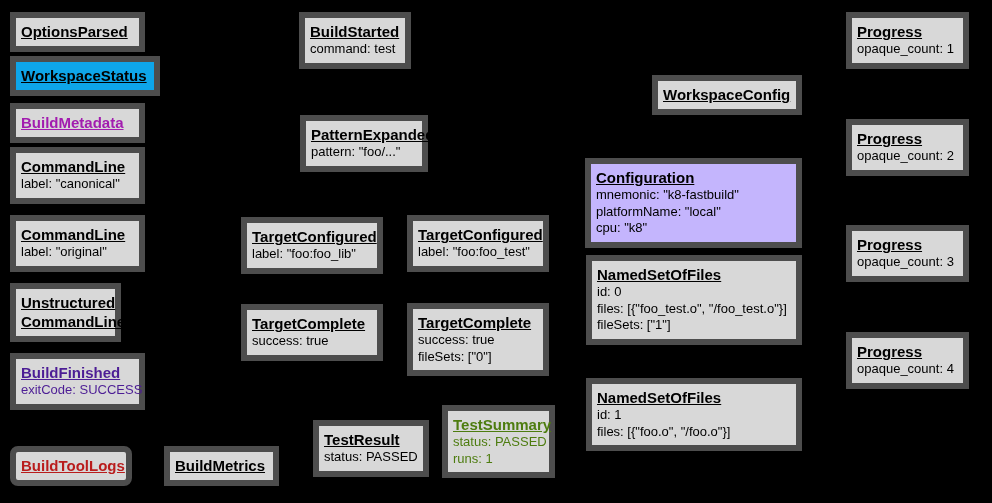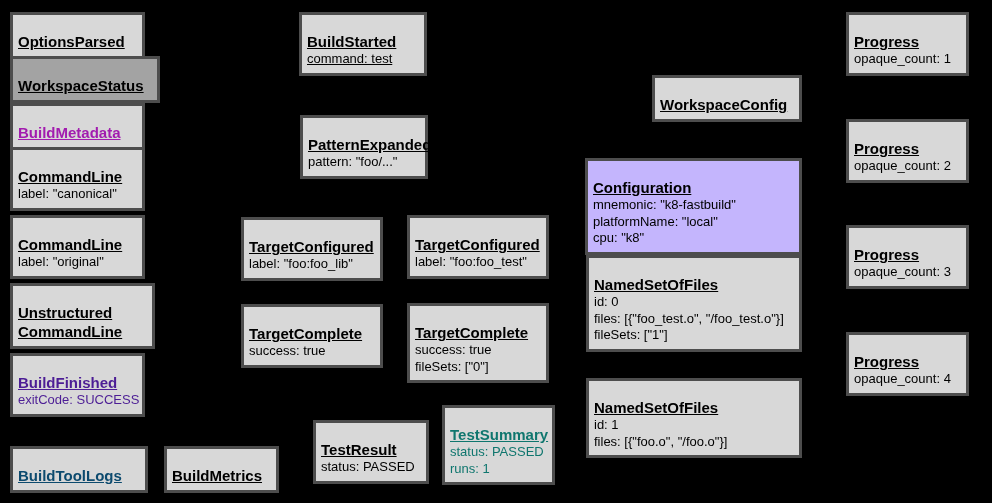--- a/index.html
+++ b/index.html
@@ -12,23 +12,23 @@
     width: 992px;
     height: 503px;
     background: #000000;
     overflow: hidden;
     font-family: "Liberation Sans", "DejaVu Sans", sans-serif;
   }
   .node {
     position: absolute;
     box-sizing: border-box;
     background: #d8d8d8;
-    border: 3px solid #b91c1c;
+    border: 6px solid #b91c1c;
     color: #000000;
-    padding: 17px 5px 5px 5px;
+    padding: 4px 5px 5px 5px;
   }
   .node-title {
     font-weight: bold;
     font-size: 15px;
     line-height: 19px;
     text-decoration: underline;
     white-space: nowrap;
   }
   .node-detail {
     font-size: 13px;
@@ -36,49 +36,49 @@
     white-space: nowrap;
   }
 </style>
 </head>
 <body>
 
 <div class="stage" style="width: 992px; height: 503px; background: rgb(0, 0, 0);">
     <div class="node" style="left: 10px; top: 12px; width: 135px; background: rgb(216, 216, 216); border-color: rgb(77, 77, 77); color: rgb(0, 0, 0);">
       <div class="node-title">OptionsParsed</div>
     </div>
-    <div class="node" style="left: 10px; top: 56px; width: 150px; background: #a3a3a3; border-color: rgb(77, 77, 77); color: rgb(0, 0, 0);">
+    <div class="node" style="left: 10px; top: 56px; width: 150px; background: #0ea5e9; border-color: rgb(77, 77, 77); color: rgb(0, 0, 0);">
       <div class="node-title">WorkspaceStatus</div>
     </div>
     <div class="node" style="left: 10px; top: 103px; width: 135px; background: rgb(216, 216, 216); border-color: rgb(77, 77, 77); color: #a21caf;">
       <div class="node-title">BuildMetadata</div>
     </div>
     <div class="node" style="left: 10px; top: 147px; width: 135px; background: rgb(216, 216, 216); border-color: rgb(77, 77, 77); color: rgb(0, 0, 0);">
       <div class="node-title">CommandLine</div>
       <div class="node-detail">label: "canonical"</div>
     </div>
     <div class="node" style="left: 10px; top: 215px; width: 135px; background: rgb(216, 216, 216); border-color: rgb(77, 77, 77); color: rgb(0, 0, 0);">
       <div class="node-title">CommandLine</div>
       <div class="node-detail">label: "original"</div>
     </div>
-    <div class="node" style="left: 10px; top: 283px; width: 145px; background: rgb(216, 216, 216); border-color: rgb(77, 77, 77); color: rgb(0, 0, 0);">
+    <div class="node" style="left: 10px; top: 283px; width: 111px; background: rgb(216, 216, 216); border-color: rgb(77, 77, 77); color: rgb(0, 0, 0);">
       <div class="node-title">Unstructured</div>
       <div class="node-title">CommandLine</div>
     </div>
     <div class="node" style="left: 10px; top: 353px; width: 135px; background: rgb(216, 216, 216); border-color: rgb(77, 77, 77); color: #4c1d95;">
       <div class="node-title">BuildFinished</div>
       <div class="node-detail">exitCode: SUCCESS</div>
     </div>
-    <div class="node" style="left: 10px; top: 446px; width: 138px; background: rgb(216, 216, 216); border-color: rgb(77, 77, 77); color: #0c4a6e;">
+    <div class="node" style="left: 10px; top: 446px; width: 122px; background: rgb(216, 216, 216); border-color: rgb(77, 77, 77); color: #b91c1c; border-radius: 8px;">
       <div class="node-title">BuildToolLogs</div>
     </div>
     <div class="node" style="left: 164px; top: 446px; width: 115px; background: rgb(216, 216, 216); border-color: rgb(77, 77, 77); color: rgb(0, 0, 0);">
       <div class="node-title">BuildMetrics</div>
     </div>
-    <div class="node" style="left: 299px; top: 12px; width: 128px; background: rgb(216, 216, 216); border-color: rgb(77, 77, 77); color: rgb(0, 0, 0); text-decoration: underline;">
+    <div class="node" style="left: 299px; top: 12px; width: 112px; background: rgb(216, 216, 216); border-color: rgb(77, 77, 77); color: rgb(0, 0, 0);">
       <div class="node-title">BuildStarted</div>
       <div class="node-detail">command: test</div>
     </div>
     <div class="node" style="left: 300px; top: 115px; width: 128px; background: rgb(216, 216, 216); border-color: rgb(77, 77, 77); color: rgb(0, 0, 0);">
       <div class="node-title">PatternExpanded</div>
       <div class="node-detail">pattern: "foo/..."</div>
     </div>
     <div class="node" style="left: 241px; top: 217px; width: 142px; background: rgb(216, 216, 216); border-color: rgb(77, 77, 77); color: rgb(0, 0, 0);">
       <div class="node-title">TargetConfigured</div>
       <div class="node-detail">label: "foo:foo_lib"</div>
@@ -93,21 +93,21 @@
     </div>
     <div class="node" style="left: 407px; top: 303px; width: 142px; background: rgb(216, 216, 216); border-color: rgb(77, 77, 77); color: rgb(0, 0, 0);">
       <div class="node-title">TargetComplete</div>
       <div class="node-detail">success: true</div>
       <div class="node-detail">fileSets: ["0"]</div>
     </div>
     <div class="node" style="left: 313px; top: 420px; width: 116px; background: rgb(216, 216, 216); border-color: rgb(77, 77, 77); color: rgb(0, 0, 0);">
       <div class="node-title">TestResult</div>
       <div class="node-detail">status: PASSED</div>
     </div>
-    <div class="node" style="left: 442px; top: 405px; width: 113px; background: rgb(216, 216, 216); border-color: rgb(77, 77, 77); color: #0f766e;">
+    <div class="node" style="left: 442px; top: 405px; width: 113px; background: rgb(216, 216, 216); border-color: rgb(77, 77, 77); color: #4d7c0f;">
       <div class="node-title">TestSummary</div>
       <div class="node-detail">status: PASSED</div>
       <div class="node-detail">runs: 1</div>
     </div>
     <div class="node" style="left: 652px; top: 75px; width: 150px; background: rgb(216, 216, 216); border-color: rgb(77, 77, 77); color: rgb(0, 0, 0);">
       <div class="node-title">WorkspaceConfig</div>
     </div>
     <div class="node" style="left: 585px; top: 158px; width: 217px; background: #c4b5fd; border-color: rgb(77, 77, 77); color: rgb(0, 0, 0);">
       <div class="node-title">Configuration</div>
       <div class="node-detail">mnemonic: "k8-fastbuild"</div>

